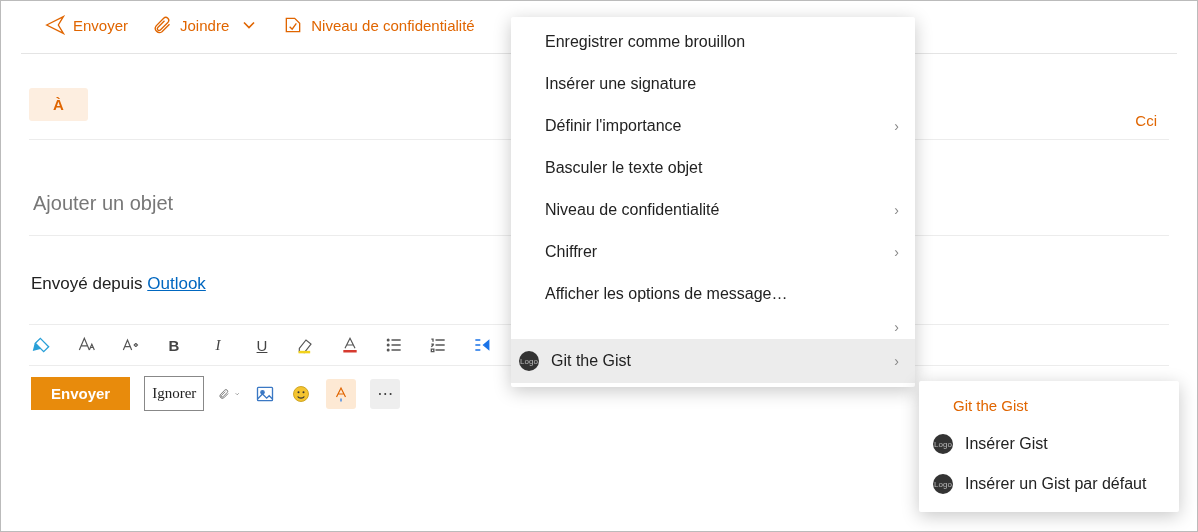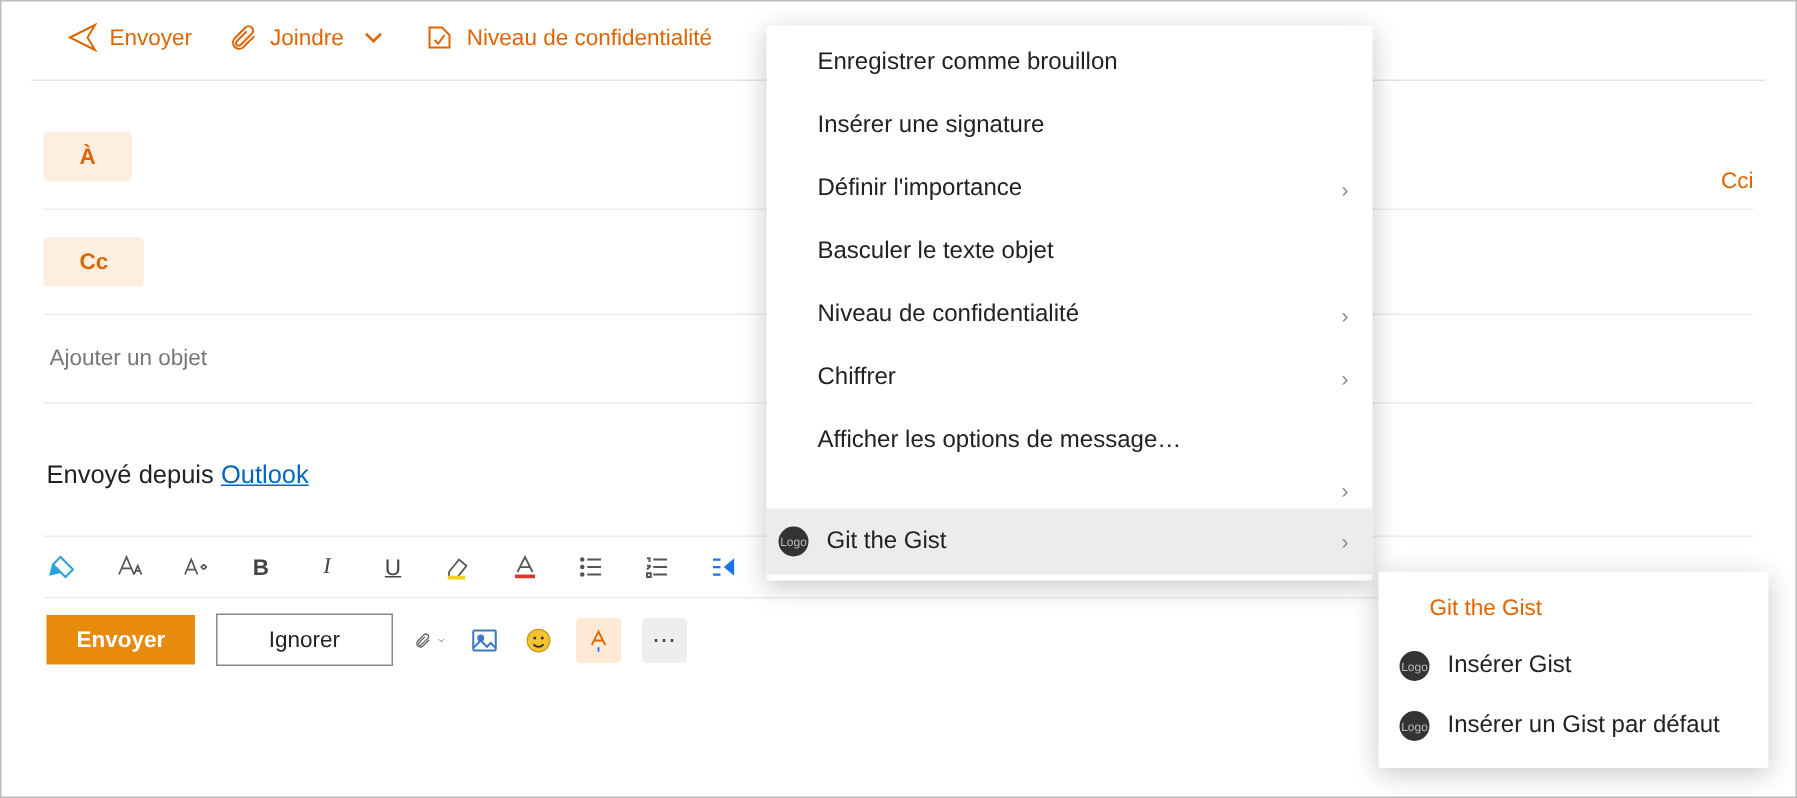--- a/index.html
+++ b/index.html
@@ -5,31 +5,31 @@
   * { box-sizing: border-box; margin: 0; padding: 0; font-family: "Segoe UI", Arial, sans-serif; }
   body { width: 1198px; height: 532px; background: #fff; border: 1px solid #bbb; position: relative; overflow: hidden; }
   .toolbar { display: flex; align-items: center; gap: 24px; padding: 8px 20px 4px 44px; height: 44px; }
   .tb-btn { display: inline-flex; align-items: center; gap: 8px; color: #e06500; font-size: 15px; cursor: pointer; }
   .tb-btn svg { width: 20px; height: 20px; }
   .chev-down { margin-left: 2px; }
   .divider { height: 1px; background: #e4e4e4; margin: 8px 20px 0 20px; }
   .compose { padding: 16px 28px 0 28px; }
   .row { display: flex; align-items: center; border-bottom: 1px solid #ececec; padding: 18px 0 18px 0; position: relative; }
   .pill { background: #fdeee0; color: #e06500; font-weight: 700; font-size: 15px; padding: 8px 24px; border-radius: 3px; margin-right: 16px; min-width: 56px; text-align: center; }
-  .cci { position: absolute; right: 0; color: #e06500; font-size: 15px; cursor: pointer; margin-top: 32px; }
+  .cci { position: absolute; right: 12px; color: #e06500; font-size: 15px; cursor: pointer; margin-top: 32px; }
   .subject { border-bottom: 1px solid #ececec; padding: 20px 0 20px 4px; }
-  .subject input { width: 100%; border: none; outline: none; font-size: 15px; color: #333; }
+  .subject input { width: 100%; border: none; outline: none; font-size: 20px; color: #333; margin-top: 32px; }
   .subject input::placeholder { color: #777; }
   .body-area { padding: 38px 0 30px 2px; font-size: 17px; color: #222; }
   .body-area a { color: #0067c0; }
   .fmt-bar { display: flex; align-items: center; gap: 22px; padding: 6px 0 6px 2px; border-top: 1px solid #ececec; border-bottom: 1px solid #ececec; height: 42px; color: #444; }
   .fmt-bar .ic { width: 22px; height: 22px; display: inline-flex; align-items: center; justify-content: center; font-size: 15px; cursor: pointer; }
   .bottom { display: flex; align-items: center; gap: 14px; padding: 10px 0 0 2px; }
   .btn-primary { background: #e88b0c; color: #fff; border: none; padding: 8px 20px; font-size: 15px; font-weight: 600; cursor: pointer; }
-  .btn-secondary { background: #fff; color: #222; border: 1px solid #888; padding: 8px 34px; font-size: 15px; cursor: pointer; }
+  .btn-secondary { background: #fff; color: #222; border: 1px solid #888; padding: 8px 7px; font-size: 15px; cursor: pointer; font-family: Liberation Serif, serif; }
   .bot-ic { width: 22px; height: 22px; display: inline-flex; align-items: center; justify-content: center; cursor: pointer; color:#444; }
   .bot-ic.active { background: #fde9d4; border-radius: 3px; padding: 4px; width: 30px; height: 30px; }
   .menu { position: absolute; top: 16px; left: 510px; width: 404px; background: #fff; box-shadow: 0 4px 18px rgba(0,0,0,.22); z-index: 50; border-radius: 2px; padding: 4px 0; }
   .menu-item { display: flex; align-items: center; padding: 12px 22px 12px 34px; font-size: 16px; color: #222; cursor: pointer; position: relative; }
   .menu-item.hl { background: #ececec; }
   .menu-item .arr { position: absolute; right: 16px; color: #888; font-size: 14px; }
   .menu-item .dot { width: 20px; height: 20px; background: #333; color: #bbb; border-radius: 50%; display: inline-flex; align-items: center; justify-content: center; font-size: 8px; margin-right: 12px; margin-left: -26px; }
   .submenu { position: absolute; top: 380px; left: 918px; width: 260px; background: #fff; box-shadow: 0 4px 18px rgba(0,0,0,.22); z-index: 60; border-radius: 2px; padding: 8px 0; }
   .sub-title { color: #e06500; font-size: 15px; padding: 8px 18px 10px 34px; }
   .sub-item { display: flex; align-items: center; padding: 10px 18px 10px 14px; font-size: 16px; color: #222; cursor: pointer; }
@@ -66,23 +66,20 @@
     <span>Niveau de confidentialité</span>
   </div>
 </div>
 <div class="divider"></div>
 
 <div class="compose">
   <div class="row">
     <div class="pill">À</div>
     <span class="cci">Cci</span>
   </div>
-  <div class="row">
-    <div class="pill">Cc</div>
-  </div>
   <div class="subject">
     <input type="text" placeholder="Ajouter un objet" style="">
   </div>
   <div class="body-area">
     <span>Envoyé depuis </span><a href="#">Outlook</a>
   </div>
 
   <div class="fmt-bar">
     <span class="ic">
         <svg width="20" height="20" viewBox="0 0 24 24" fill="none" stroke="#2aa0d8" stroke-width="1.6">

